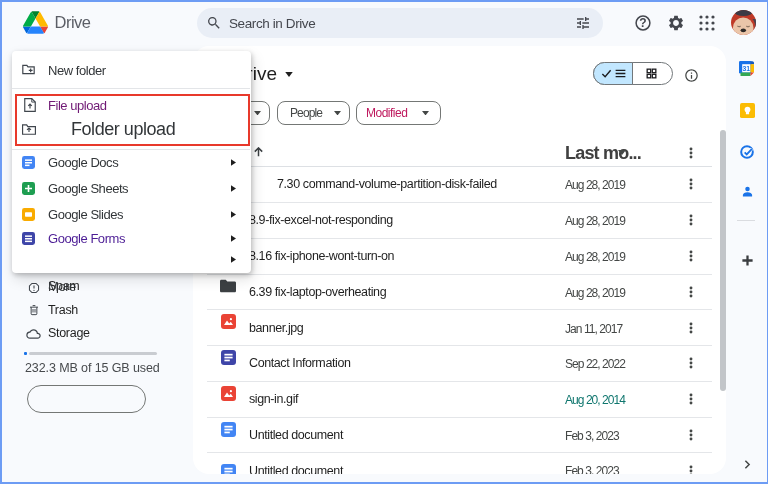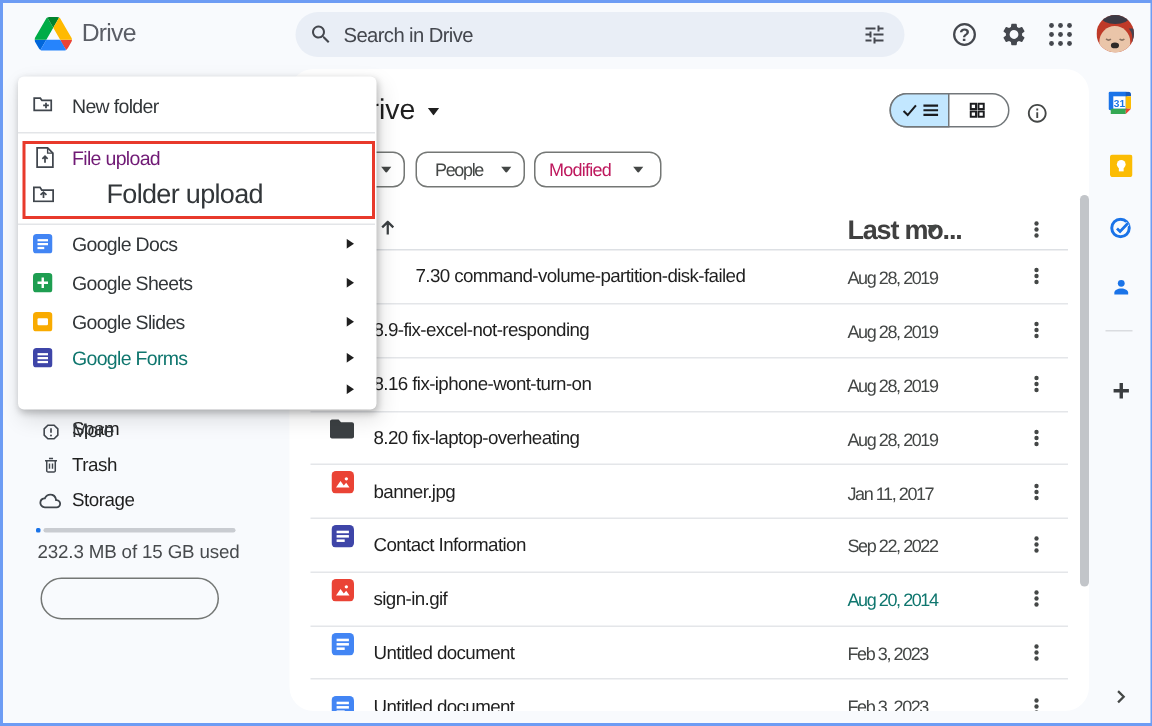--- a/index.html
+++ b/index.html
@@ -146,21 +146,21 @@
     <div class="abs" style="left:207px; top:274px; width:505px; height:1px; background:#e4e6e9;"></div>
     <div class="abs" style="left:207px; top:309px; width:505px; height:1px; background:#e4e6e9;"></div>
     <div class="abs" style="left:207px; top:345px; width:505px; height:1px; background:#e4e6e9;"></div>
     <div class="abs" style="left:207px; top:381px; width:505px; height:1px; background:#e4e6e9;"></div>
     <div class="abs" style="left:207px; top:417px; width:505px; height:1px; background:#e4e6e9;"></div>
     <div class="abs" style="left:207px; top:452px; width:505px; height:1px; background:#e4e6e9;"></div>
 
     <div class="txt" style="left:249px; top:178px; font-size:12.5px; letter-spacing:-0.4px; line-height:13px; color:#1f1f1f;margin-left:28px;">7.30 command-volume-partition-disk-failed</div>
     <div class="txt" style="left:249px; top:214px; font-size:12.5px; letter-spacing:-0.4px; line-height:13px; color:#1f1f1f;">8.9-fix-excel-not-responding</div>
     <div class="txt" style="left:249px; top:250px; font-size:12.5px; letter-spacing:-0.4px; line-height:13px; color:#1f1f1f;">8.16 fix-iphone-wont-turn-on</div>
-    <div class="txt" style="left:249px; top:286px; font-size:12.5px; letter-spacing:-0.4px; line-height:13px; color:#1f1f1f;">8.20 fix-laptop-overheating</div>
+    <div class="txt" style="left:249px; top:286px; font-size:12.5px; letter-spacing:-0.4px; line-height:13px; color:#1f1f1f;">6.39 fix-laptop-overheating</div>
     <div class="txt" style="left:249px; top:322px; font-size:12.5px; letter-spacing:-0.4px; line-height:13px; color:#1f1f1f;">banner.jpg</div>
     <div class="txt" style="left:249px; top:357px; font-size:12.5px; letter-spacing:-0.4px; line-height:13px; color:#1f1f1f;">Contact Information</div>
     <div class="txt" style="left:249px; top:393px; font-size:12.5px; letter-spacing:-0.4px; line-height:13px; color:#1f1f1f;">sign-in.gif</div>
     <div class="txt" style="left:249px; top:429px; font-size:12.5px; letter-spacing:-0.4px; line-height:13px; color:#1f1f1f;">Untitled document</div>
     <div class="txt" style="left:249px; top:464.5px; font-size:12.5px; letter-spacing:-0.4px; line-height:13px; color:#1f1f1f;">Untitled document</div>
 
     <div class="txt" style="left:565px; top:178.5px; font-size:12px; letter-spacing:-0.95px; line-height:13px; color:#444746;">Aug 28, 2019</div>
     <div class="txt" style="left:565px; top:214.5px; font-size:12px; letter-spacing:-0.95px; line-height:13px; color:#444746;">Aug 28, 2019</div>
     <div class="txt" style="left:565px; top:250.5px; font-size:12px; letter-spacing:-0.95px; line-height:13px; color:#444746;">Aug 28, 2019</div>
     <div class="txt" style="left:565px; top:286.5px; font-size:12px; letter-spacing:-0.95px; line-height:13px; color:#444746;">Aug 28, 2019</div>
@@ -349,21 +349,21 @@
     <svg class="abs" style="left:231px; top:211.0px;" width="5" height="7" viewBox="0 0 6 8">
         <path d="M0 0 L6 4 L0 8 z" fill="#1f1f1f"></path>
       </svg>
 
     <svg class="abs" style="left:22px; top:232px;" width="13" height="13" viewBox="0 0 13 13">
         <rect width="13" height="13" rx="2.4" fill="#3e45a8"></rect>
         <rect x="3" y="3.4" width="7" height="1.5" fill="#fff"></rect>
         <rect x="3" y="6" width="7" height="1.5" fill="#fff"></rect>
         <rect x="3" y="8.6" width="7" height="1.5" fill="#fff"></rect>
       </svg>
-    <div class="txt" style="left:48px; top:232px; font-size:13px; letter-spacing:-0.45px; line-height:13px; color:#0f766e;">Google Forms</div>
+    <div class="txt" style="left:48px; top:232px; font-size:13px; letter-spacing:-0.45px; line-height:13px; color:#4c1d95;">Google Forms</div>
     <svg class="abs" style="left:231px; top:235.0px;" width="5" height="7" viewBox="0 0 6 8">
         <path d="M0 0 L6 4 L0 8 z" fill="#1f1f1f"></path>
       </svg>
 
     <div class="txt" style="left:48px; top:253px; font-size:13px; letter-spacing:-0.45px; line-height:13px; color:#323639;margin-top:27px;">More</div>
     <svg class="abs" style="left:231px; top:256.0px;" width="5" height="7" viewBox="0 0 6 8">
         <path d="M0 0 L6 4 L0 8 z" fill="#1f1f1f"></path>
       </svg>
   </div>
   <div class="abs" style="left:14.5px; top:94px; width:235px; height:51.5px; border:2px solid #e8392b;"></div>

